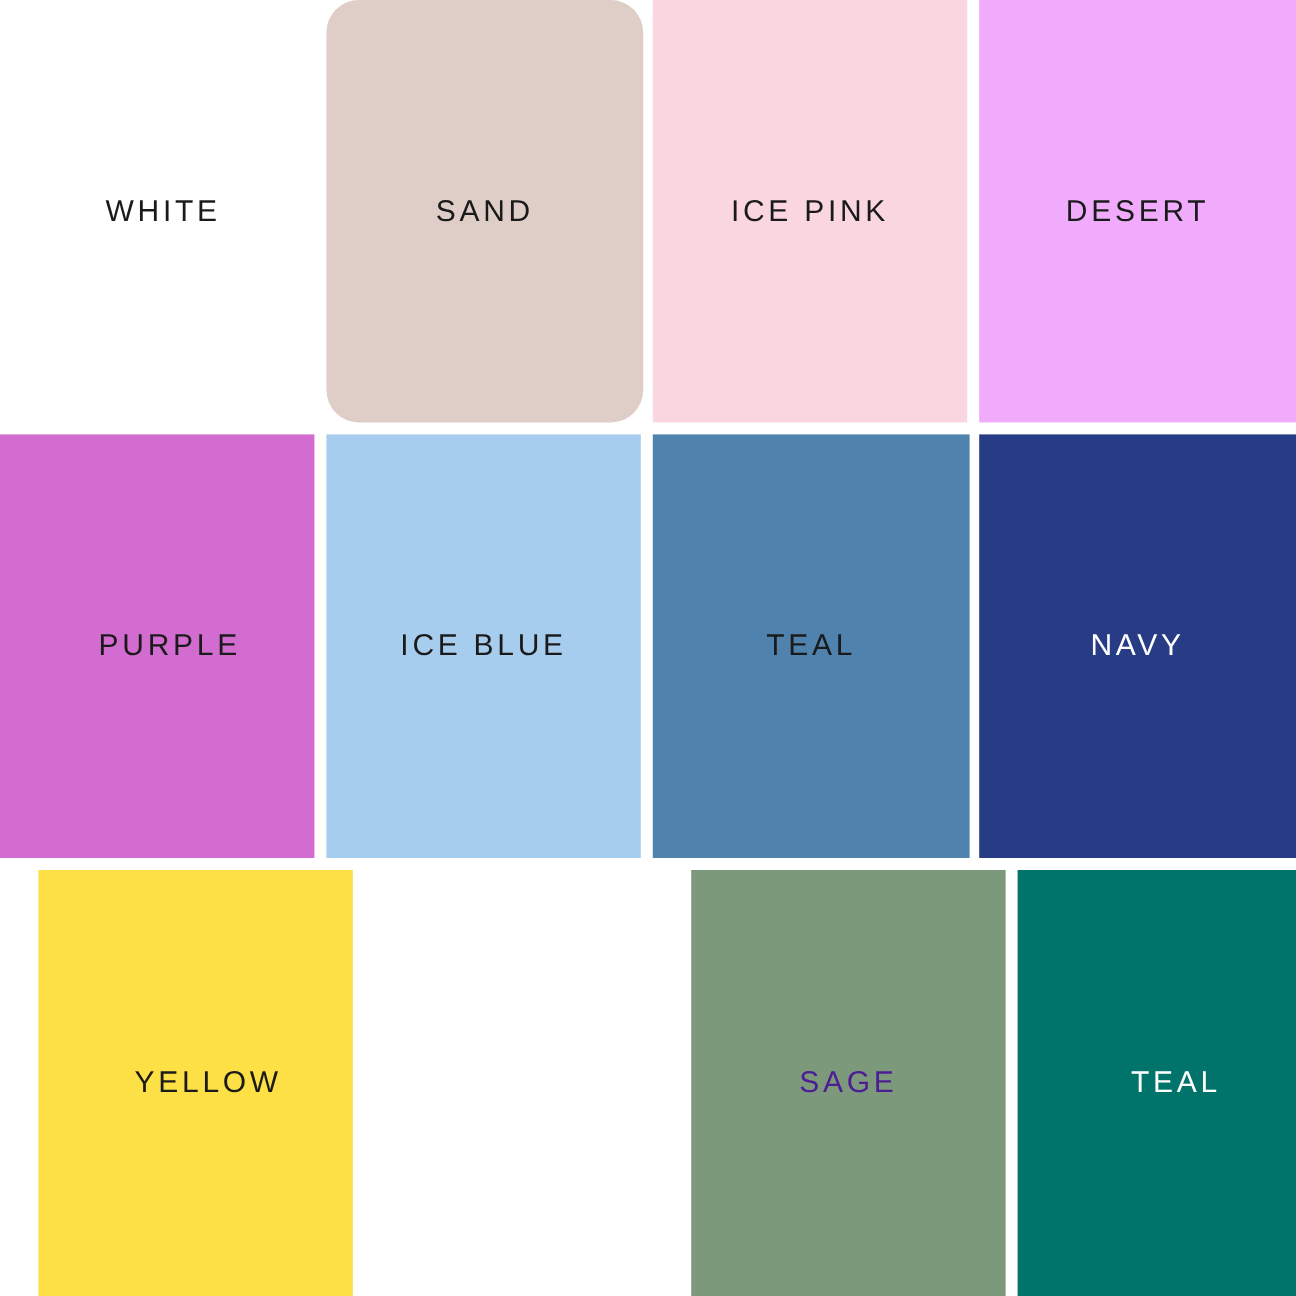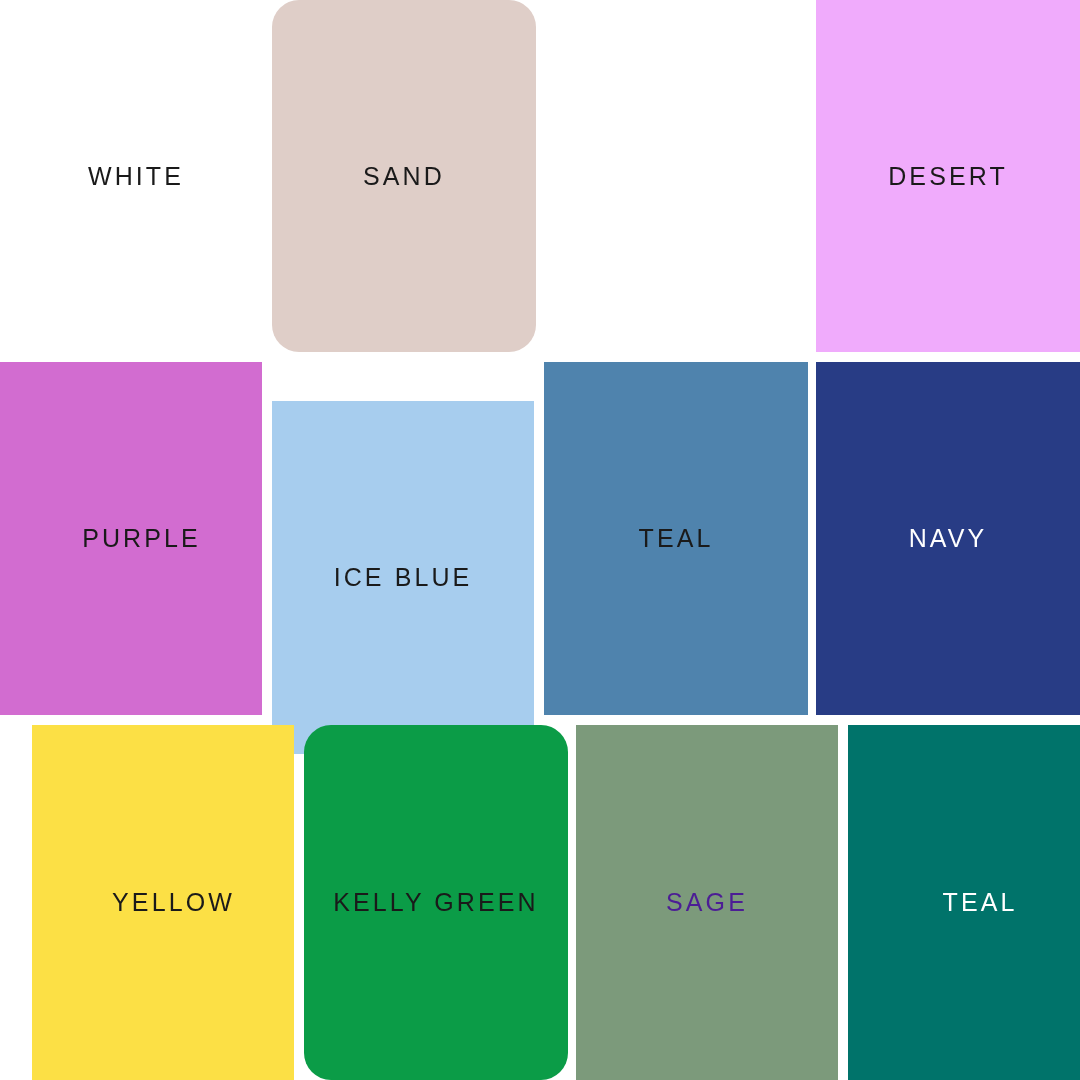--- a/index.html
+++ b/index.html
@@ -41,38 +41,41 @@
   .r1 { top: 0px; height: 352px; }
   
   .r2 { top: 362px; height: 353px; }
   
   .r3 { top: 725px; height: 355px; margin-left: 32px; }
 
   
   .c1       { left: 0px;    width: 262px; padding-left: 21px; }
   .c1-white { left: 0px;    width: 272px; text-align: center; }
   .c2       { left: 272px;  width: 264px; border-radius: 27px; }
-  .c2-narrow{ left: 272px;  width: 262px; margin-top: 39px; }
+  .c2-narrow{ left: 272px;  width: 262px; }
   .c3       { left: 544px;  width: 262px; }
   .c3-wide  { left: 544px;  width: 264px; }
   .c4       { left: 816px;  width: 264px; }
 </style>
 </head>
 <body>
 
 <div id="palette-grid">
 
   <div class="swatch r1 c1-white" style="background-color: rgb(255, 255, 255); color: rgb(26, 26, 26);">
     <span class="swatch-label">WHITE</span>
   </div>
 
   <div class="swatch r1 c2" style="background-color: rgb(223, 206, 200); color: rgb(26, 26, 26);">
     <span class="swatch-label">SAND</span>
   </div>
 
+  <div class="swatch r1 c3" style="background-color: rgb(250, 215, 224); color: rgb(26, 26, 26);">
+    <span class="swatch-label">ICE PINK</span>
+  </div>
 
   <div class="swatch r1 c4" style="background-color: #f0abfc; color: rgb(26, 26, 26);">
     <span class="swatch-label">DESERT</span>
   </div>
 
   <div class="swatch r2 c1" style="background-color: rgb(210, 108, 208); color: rgb(26, 26, 26);">
     <span class="swatch-label">PURPLE</span>
   </div>
 
   <div class="swatch r2 c2-narrow" style="background-color: rgb(167, 205, 238); color: rgb(26, 26, 26);">
@@ -84,23 +87,20 @@
   </div>
 
   <div class="swatch r2 c4" style="background-color: rgb(40, 60, 133); color: rgb(255, 255, 255);">
     <span class="swatch-label">NAVY</span>
   </div>
 
   <div class="swatch r3 c1" style="background-color: rgb(252, 224, 69); color: rgb(26, 26, 26);">
     <span class="swatch-label">YELLOW</span>
   </div>
 
-  <div class="swatch r3 c2" style="background-color: rgb(11, 156, 71); color: rgb(26, 26, 26);">
-    <span class="swatch-label">KELLY GREEN</span>
-  </div>
 
   <div class="swatch r3 c3" style="background-color: rgb(124, 154, 123); color: #4c1d95;">
     <span class="swatch-label">SAGE</span>
   </div>
 
   <div class="swatch r3 c4" style="background-color: rgb(0, 115, 106); color: rgb(255, 255, 255);">
     <span class="swatch-label">TEAL</span>
   </div>
 
 </div>

